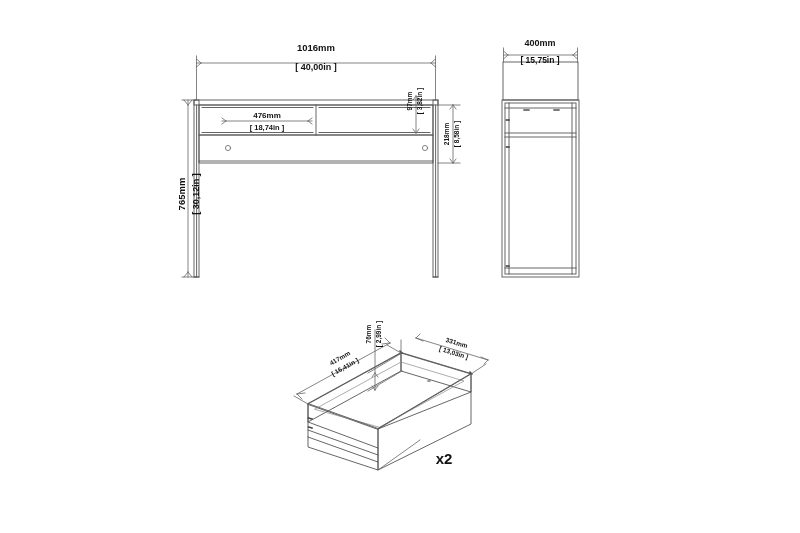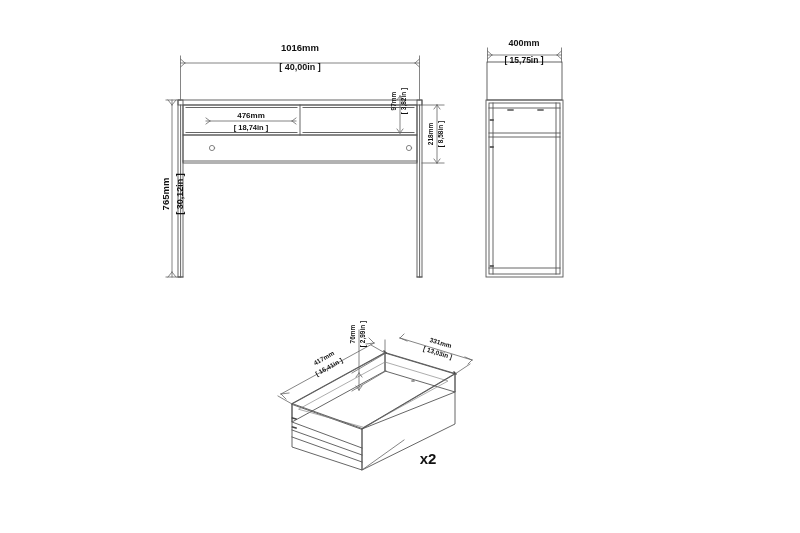--- a/index.html
+++ b/index.html
@@ -1,21 +1,21 @@
 <!DOCTYPE html>
 <html><head>
 <meta charset="utf-8">
 <style>
   html,body{margin:0;padding:0;background:#ffffff;}
   body{
     width:800px;height:533px;position:relative;overflow:hidden;
     font-family:"Liberation Sans", sans-serif;
     color:#1a1a1a;
   }
-  .sheet{position:absolute;inset:0;background:#fff;}
+  .sheet{position:absolute;inset:0;background:#fff;margin-left:16px;}
   .svgwrap{position:absolute;inset:0;}
   svg{display:block;}
   .dimtxt{
     font-family:"Liberation Sans", sans-serif;
     font-weight:bold;
     fill:#111111;
   }
   .qty{
     font-family:"Liberation Sans", sans-serif;
     font-weight:bold;

